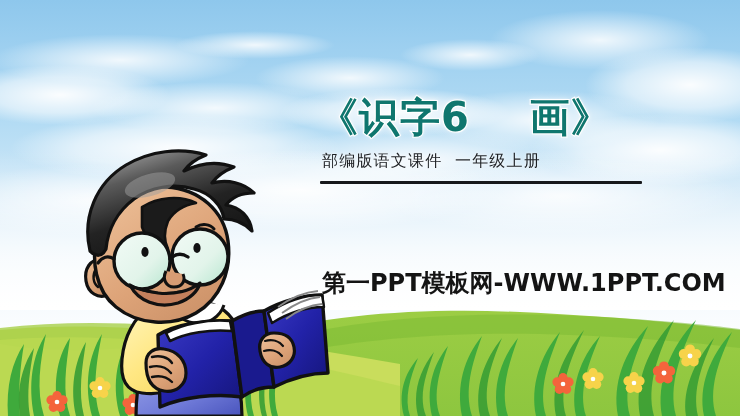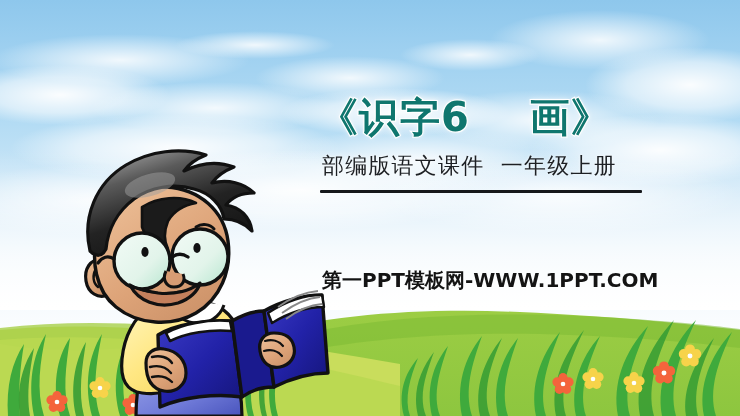--- a/index.html
+++ b/index.html
@@ -62,42 +62,42 @@
     white-space: pre;
     -webkit-text-stroke: 2.2px #ffffff;
     paint-order: stroke fill;
     text-shadow:
       0 0 3px rgba(255,255,255,0.95),
       0 0 6px rgba(255,255,255,0.7);
     margin: 0;
   }
   .subtitle {
     font-family: "DejaVu Sans", "Liberation Sans", sans-serif;
-    font-size: 22px;
+    font-size: 16px;
     font-weight: normal;
     color: #1d2024;
     letter-spacing: 1.2px;
     margin: 12px 0 0 4px;
     white-space: pre;
     text-shadow: 0 0 3px rgba(255,255,255,0.85);
   }
   .divider {
     margin: 9px 0 0 2px;
     width: 322px;
     height: 3px;
     background: #16181b;
     border-radius: 1px;
   }
 
   .watermark {
     position: absolute;
     left: 322px;
     top: 267px;
     font-family: "DejaVu Sans", "Liberation Sans", sans-serif;
-    font-size: 20px;
+    font-size: 24px;
     font-weight: bold;
     color: #141414;
     letter-spacing: 0px;
     white-space: pre;
   }
 
   
   .boy {
     position: absolute;
     left: 46px;

